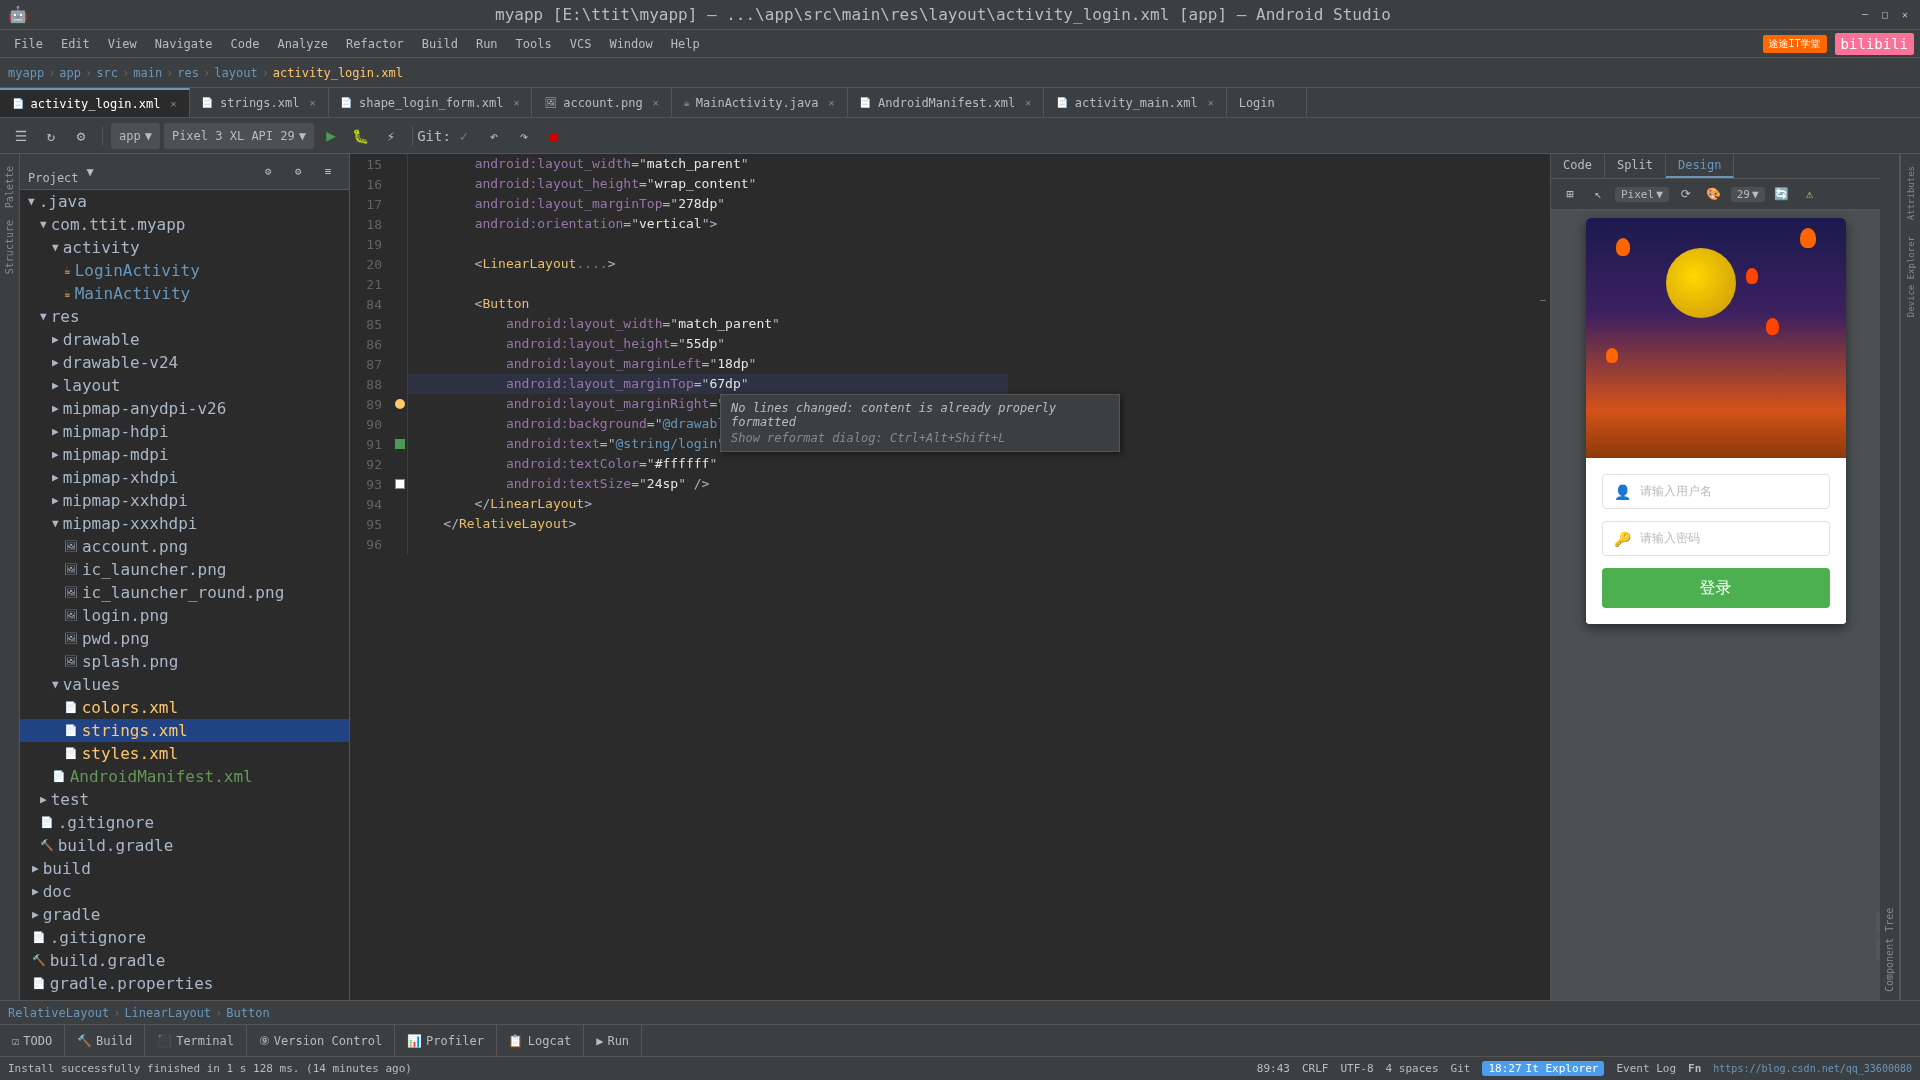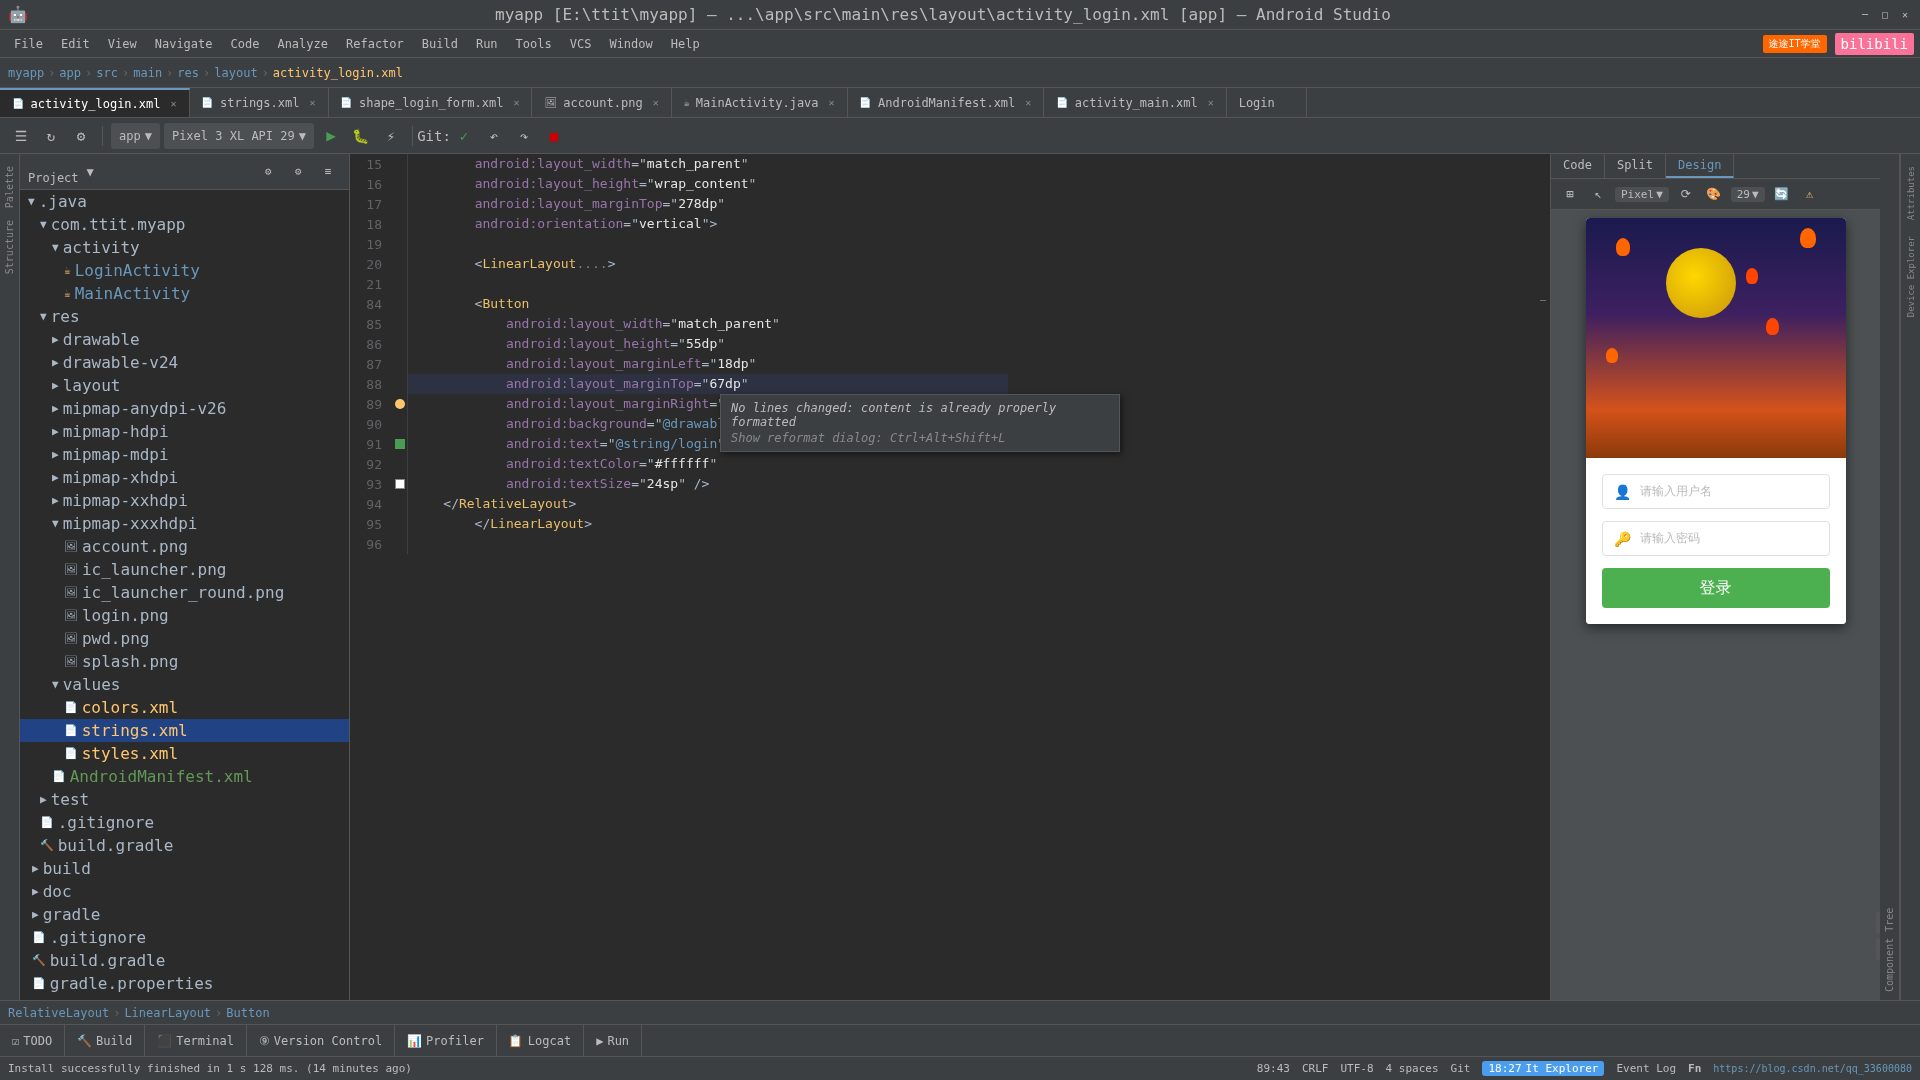--- a/index.html
+++ b/index.html
@@ -818,24 +818,24 @@
           <div class="code-line">
             <span class="line-content"><span class="punct">            </span><span class="attr">android:text</span><span class="punct">="</span><span class="val">@string/login</span><span class="punct">"</span></span>
           </div>
           <div class="code-line">
             <span class="line-content"><span class="punct">            </span><span class="attr">android:textColor</span><span class="punct">="</span><span class="str">#ffffff</span><span class="punct">"</span></span>
           </div>
           <div class="code-line">
             <span class="line-content"><span class="punct">            </span><span class="attr">android:textSize</span><span class="punct">="</span><span class="str">24sp</span><span class="punct">" /&gt;</span></span>
           </div>
           <div class="code-line">
+            <span class="line-content"><span class="punct">        &lt;/</span><span class="tag">LinearLayout</span><span class="punct">&gt;</span></span>
+          </div>
+          <div class="code-line">
             <span class="line-content"><span class="punct">    &lt;/</span><span class="tag">RelativeLayout</span><span class="punct">&gt;</span></span>
-          </div>
-          <div class="code-line">
-            <span class="line-content"><span class="punct">        &lt;/</span><span class="tag">LinearLayout</span><span class="punct">&gt;</span></span>
           </div>
         </div>
       </div>
 
       <div id="tooltip" style="top:240px;left:370px;font-style:italic;">
         <div>No lines changed: content is already properly formatted</div>
         <div style="color:#888;margin-top:2px;">Show reformat dialog: Ctrl+Alt+Shift+L</div>
       </div>
     </div>
 

